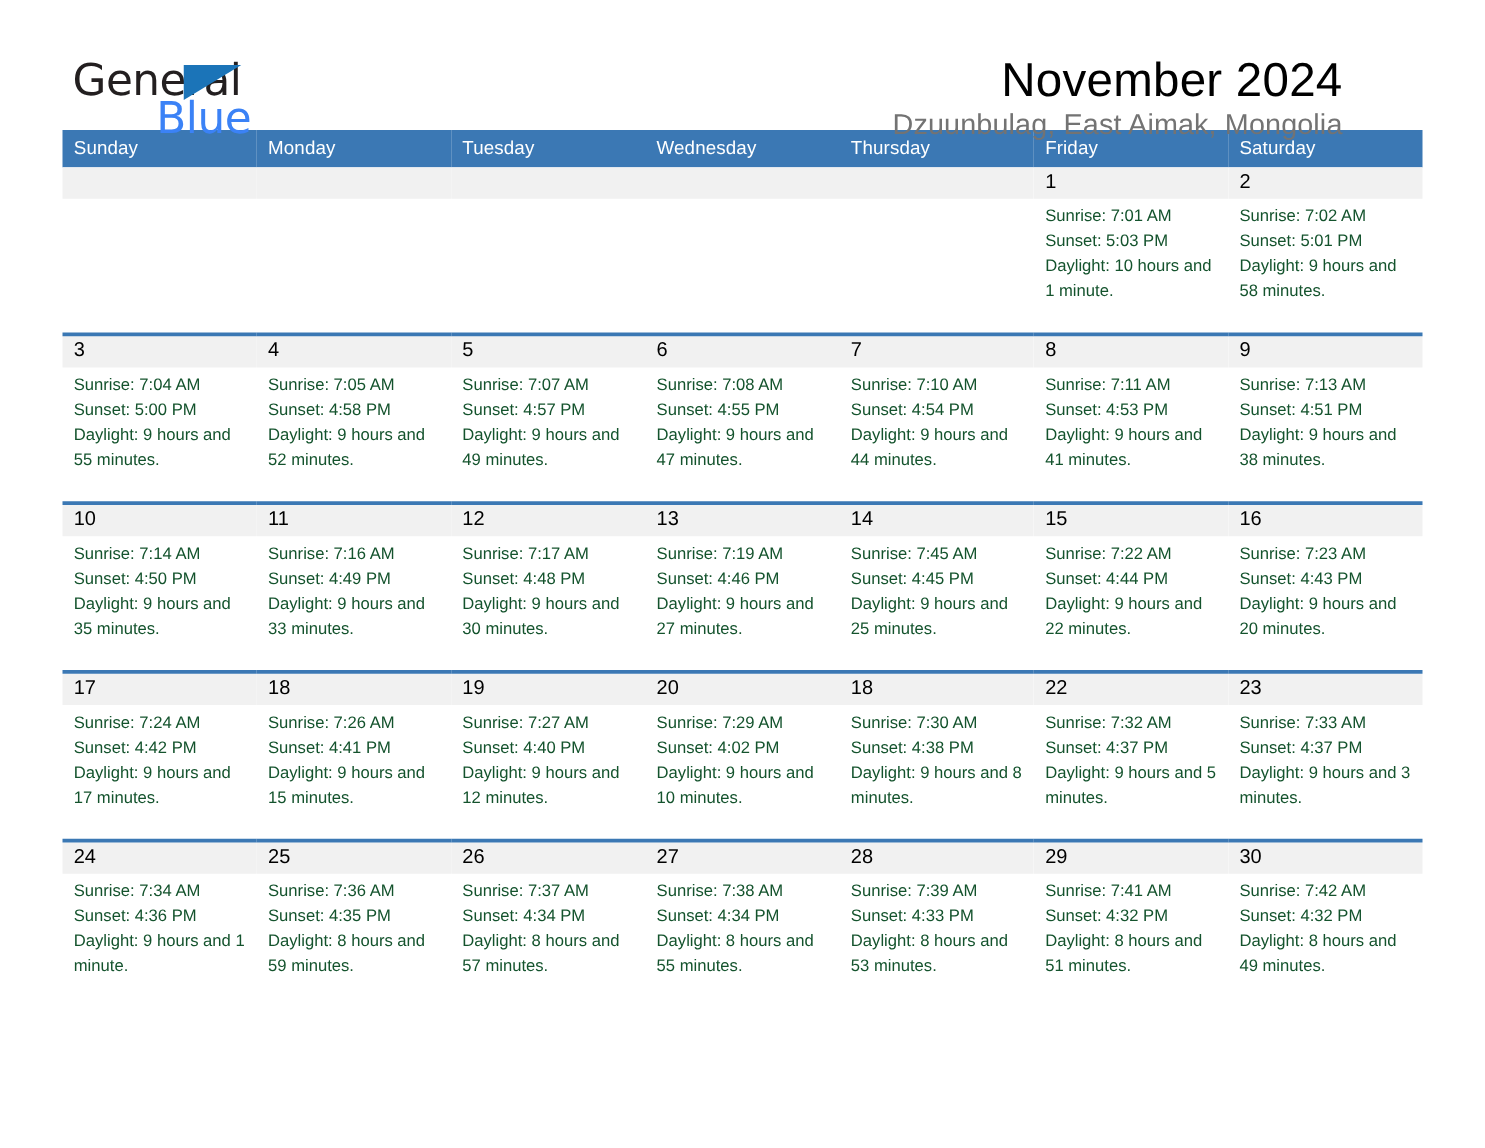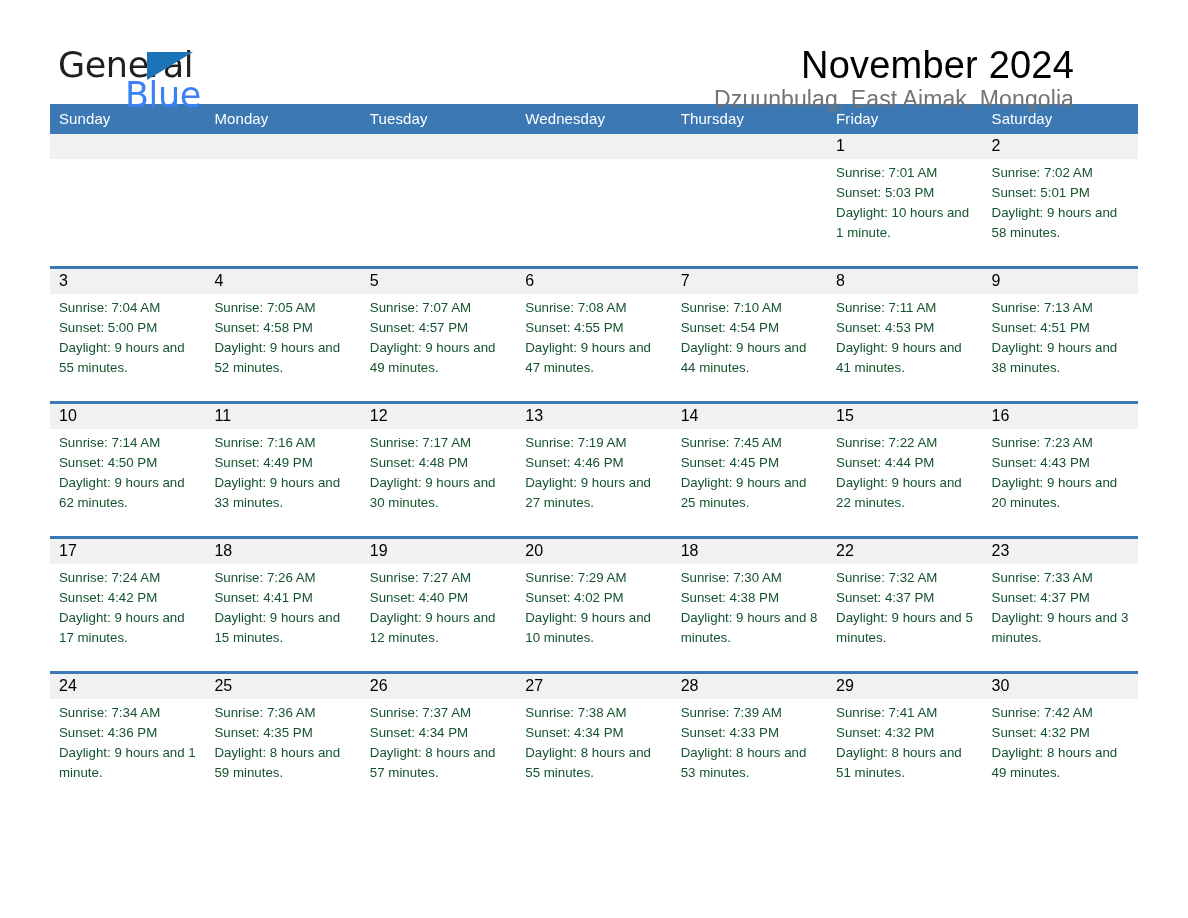--- a/index.html
+++ b/index.html
@@ -291,21 +291,21 @@
             </div>
           </td>
         </tr>
         <tr class="week-row">
           <td>
             <div class="cell">
               <div class="daynum">10</div>
               <div class="details">
                 <div>Sunrise: 7:14 AM</div>
                 <div>Sunset: 4:50 PM</div>
-                <div class="wrap">Daylight: 9 hours and 62 minutes.</div>
+                <div class="wrap">Daylight: 9 hours and 35 minutes.</div>
               </div>
             </div>
           </td>
           <td>
             <div class="cell">
               <div class="daynum">11</div>
               <div class="details">
                 <div>Sunrise: 7:16 AM</div>
                 <div>Sunset: 4:49 PM</div>
                 <div class="wrap">Daylight: 9 hours and 33 minutes.</div>

